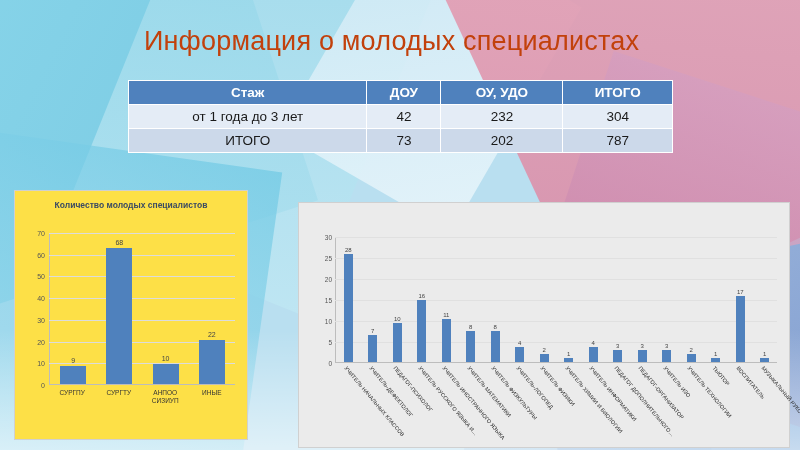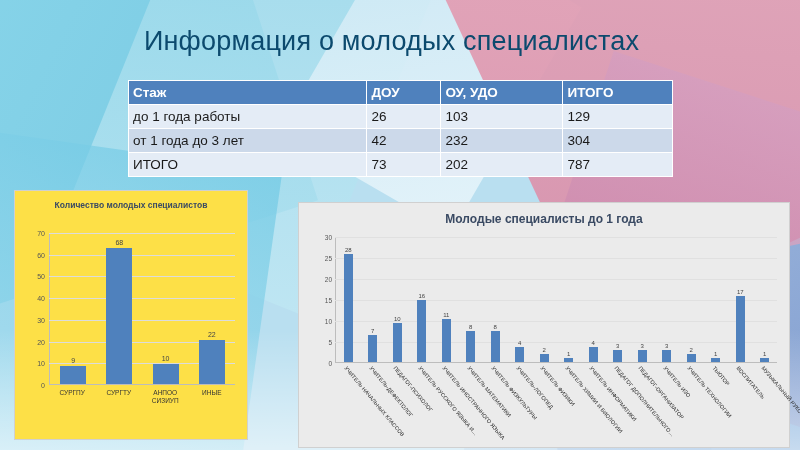--- a/index.html
+++ b/index.html
@@ -26,27 +26,27 @@
   .bg .b7{position:absolute;left:330px;top:-60px;width:200px;height:260px;
     background:linear-gradient(140deg,#cfe9f5,#eaf6fb);transform:rotate(30deg);opacity:.85;}
   .bg .b8{position:absolute;left:480px;bottom:-60px;width:240px;height:220px;
     background:linear-gradient(120deg,#a8cbe8,#7fb0dd);transform:rotate(14deg);opacity:.6;}
   .bg .b9{position:absolute;left:0;bottom:0;width:800px;height:120px;
     background:linear-gradient(180deg,rgba(255,255,255,0),rgba(255,255,255,.55));}
 
   
   .slide-title{
     position:absolute;left:0;top:26px;width:783px;text-align:center;
-    font-size:27px;color:#0c4a6e;letter-spacing:.2px;
+    font-size:27px;color:#c2410c;letter-spacing:.2px;
   }
 
   
   .tbl-wrap{position:absolute;left:128px;top:80px;width:545px;}
   table{border-collapse:collapse;width:100%;}
-  th,td{border:1px solid #ffffff;font-size:13.5px;text-align:left;height:23px;padding:0 4px;color:#1a1a1a;}
+  th,td{border:1px solid #ffffff;font-size:13.5px;text-align:center;height:23px;padding:0 4px;color:#1a1a1a;}
   thead th{background:#4f81bd;color:#ffffff;font-weight:bold;}
   tbody tr:nth-child(odd) td{background:#e4ecf6;}
   tbody tr:nth-child(even) td{background:#ccd9ea;}
   tbody td:first-child{font-weight:normal;}
   tbody tr:last-child td{font-weight:normal;}
 
   
   .panel{position:absolute;background:#fde047;border:1px solid #d0d0d0;}
   #small-panel{left:14px;top:190px;width:232px;height:248px;}
   .sc-title{text-align:center;font-size:8.5px;font-weight:bold;color:#3a4a63;margin-top:8px;line-height:12px;}
@@ -102,26 +102,20 @@
   <table>
     <thead>
       <tr>
         <th>Стаж</th>
         <th>ДОУ</th>
         <th>ОУ, УДО</th>
         <th>ИТОГО</th>
       </tr>
     </thead>
     <tbody>
-      <tr>
-        <td>до 1 года работы</td>
-        <td>26</td>
-        <td>103</td>
-        <td>129</td>
-      </tr>
       <tr>
         <td>от 1 года до 3 лет</td>
         <td>42</td>
         <td>232</td>
         <td>304</td>
       </tr>
       <tr>
         <td>ИТОГО</td>
         <td>73</td>
         <td>202</td>
@@ -176,21 +170,20 @@
   </div>
   <div class="xlabels" id="sc-xlabels">
       <div class="xlab">СУРГПУ</div>
       <div class="xlab">СУРГТУ</div>
       <div class="xlab">АНПОО СИЗИУП</div>
       <div class="xlab">ИНЫЕ</div>
     </div>
 </div>
 
 <div class="panel" id="big-panel">
-  <div class="bc-title">Молодые специалисты до 1 года</div>
   <div class="bc-plot">
     <div class="bc-axis-y"></div>
     <div class="bc-axis-x"></div>
     <div id="bc-yticks">
         <div class="bc-ytick" style="top: 126px;">0</div>
         <div class="bc-ytick" style="top: 105px;">5</div>
         <div class="bc-grid" style="top: 105px;"></div>
         <div class="bc-ytick" style="top: 84px;">10</div>
         <div class="bc-grid" style="top: 84px;"></div>
         <div class="bc-ytick" style="top: 63px;">15</div>

